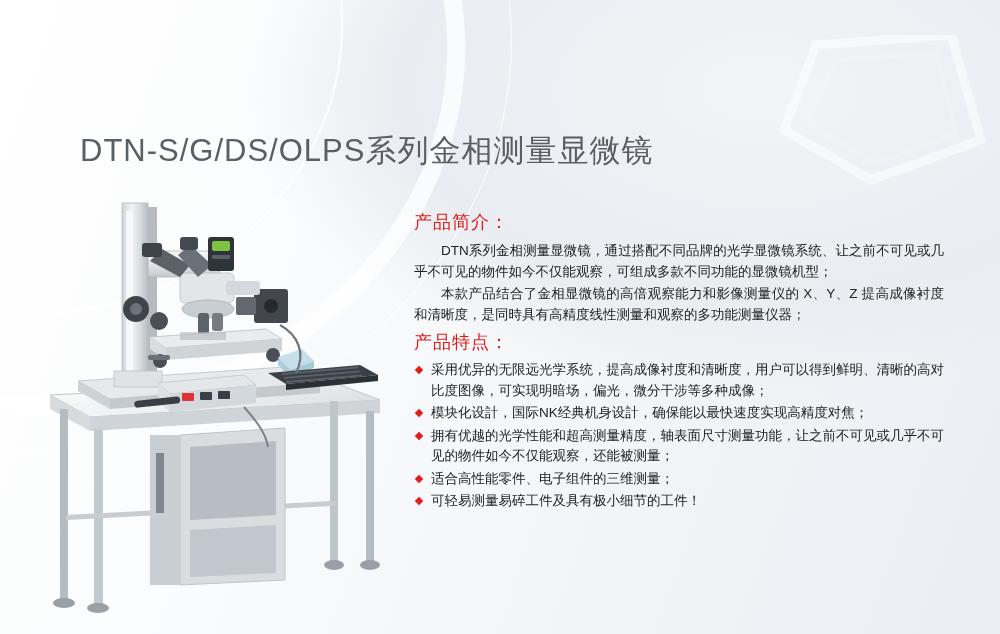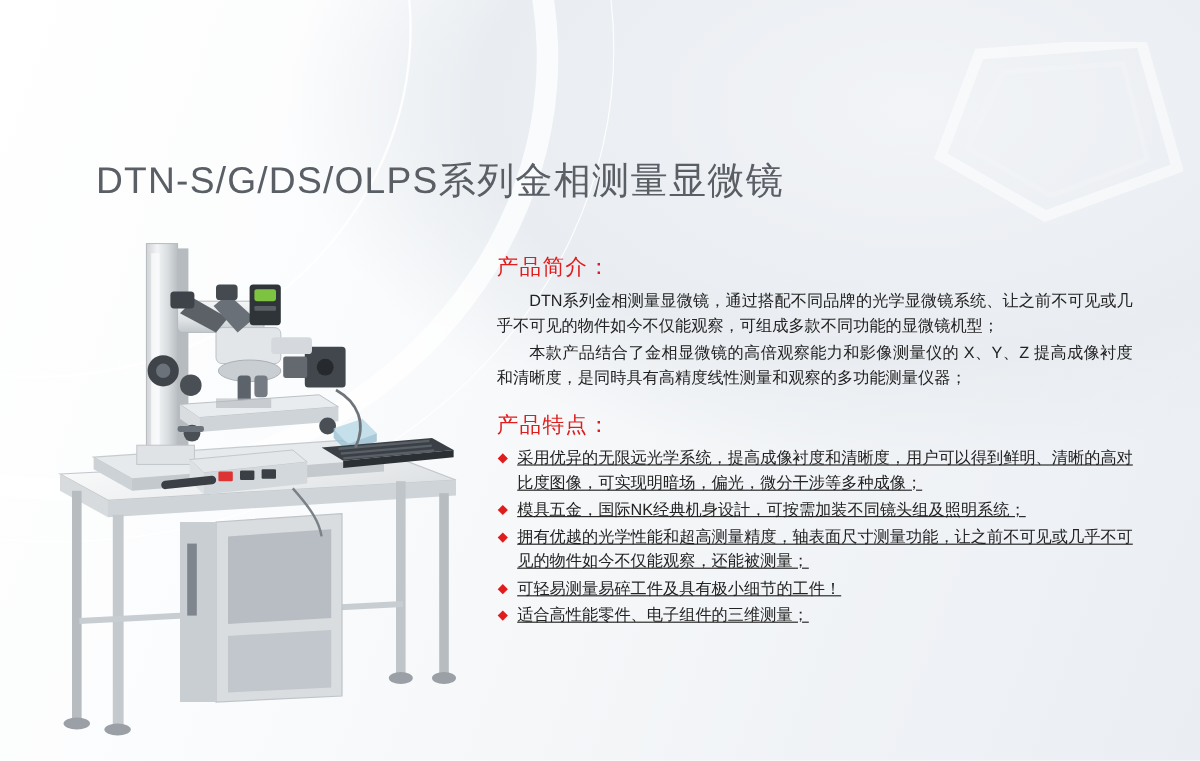--- a/index.html
+++ b/index.html
@@ -90,21 +90,20 @@
   .para {
     font-size: 13.5px;
     line-height: 21px;
     text-indent: 2em;
     margin: 0 0 1px 0;
     color: #222;
     text-align: justify;
   }
   .features {
     margin-top: 5px;
-    text-decoration: underline;
   }
   .feature {
     position: relative;
     font-size: 13.5px;
     line-height: 20.5px;
     padding-left: 17px;
     margin-bottom: 2px;
     color: #222;
     text-align: justify;
   }
@@ -287,39 +286,39 @@
     <path d="M250 140 C268 150 276 168 266 188" fill="none" stroke="#6e747a" stroke-width="2.2"></path>
     <path d="M214 222 C230 240 236 250 238 262" fill="none" stroke="#7b8189" stroke-width="2"></path>
   </svg>
 
   <div class="content">
 
     <div class="section-head">产品简介：</div>
     <p class="para">DTN系列金相测量显微镜，通过搭配不同品牌的光学显微镜系统、让之前不可见或几乎不可见的物件如今不仅能观察，可组成多款不同功能的显微镜机型；</p>
     <p class="para">本款产品结合了金相显微镜的高倍观察能力和影像测量仪的 X、Y、Z 提高成像衬度和清晰度，是同時具有高精度线性测量和观察的多功能测量仪器；</p>
 
-    <div class="section-head" style="margin-top:17px">产品特点：</div>
+    <div class="section-head" style="margin-top:5px">产品特点：</div>
 
     <div class="features">
       <div class="feature">
         <span class="diamond"></span>
         <span>采用优异的无限远光学系统，提高成像衬度和清晰度，用户可以得到鲜明、清晰的高对比度图像，可实现明暗场，偏光，微分干涉等多种成像；</span>
       </div>
       <div class="feature">
         <span class="diamond"></span>
-        <span>模具五金，国际NK经典机身设計，可按需加装不同镜头组及照明系统；</span>
+        <span>模块化设計，国际NK经典机身设計，确保能以最快速度实现高精度对焦；</span>
       </div>
       <div class="feature">
         <span class="diamond"></span>
         <span>拥有优越的光学性能和超高测量精度，轴表面尺寸测量功能，让之前不可见或几乎不可见的物件如今不仅能观察，还能被测量；</span>
       </div>
       <div class="feature">
         <span class="diamond"></span>
+        <span>适合高性能零件、电子组件的三维测量；</span>
+      </div>
+      <div class="feature">
+        <span class="diamond"></span>
         <span>可轻易测量易碎工件及具有极小细节的工件！</span>
-      </div>
-      <div class="feature">
-        <span class="diamond"></span>
-        <span>适合高性能零件、电子组件的三维测量；</span>
       </div>
     </div>
 
   </div>
 </div>
 
 </body></html>

